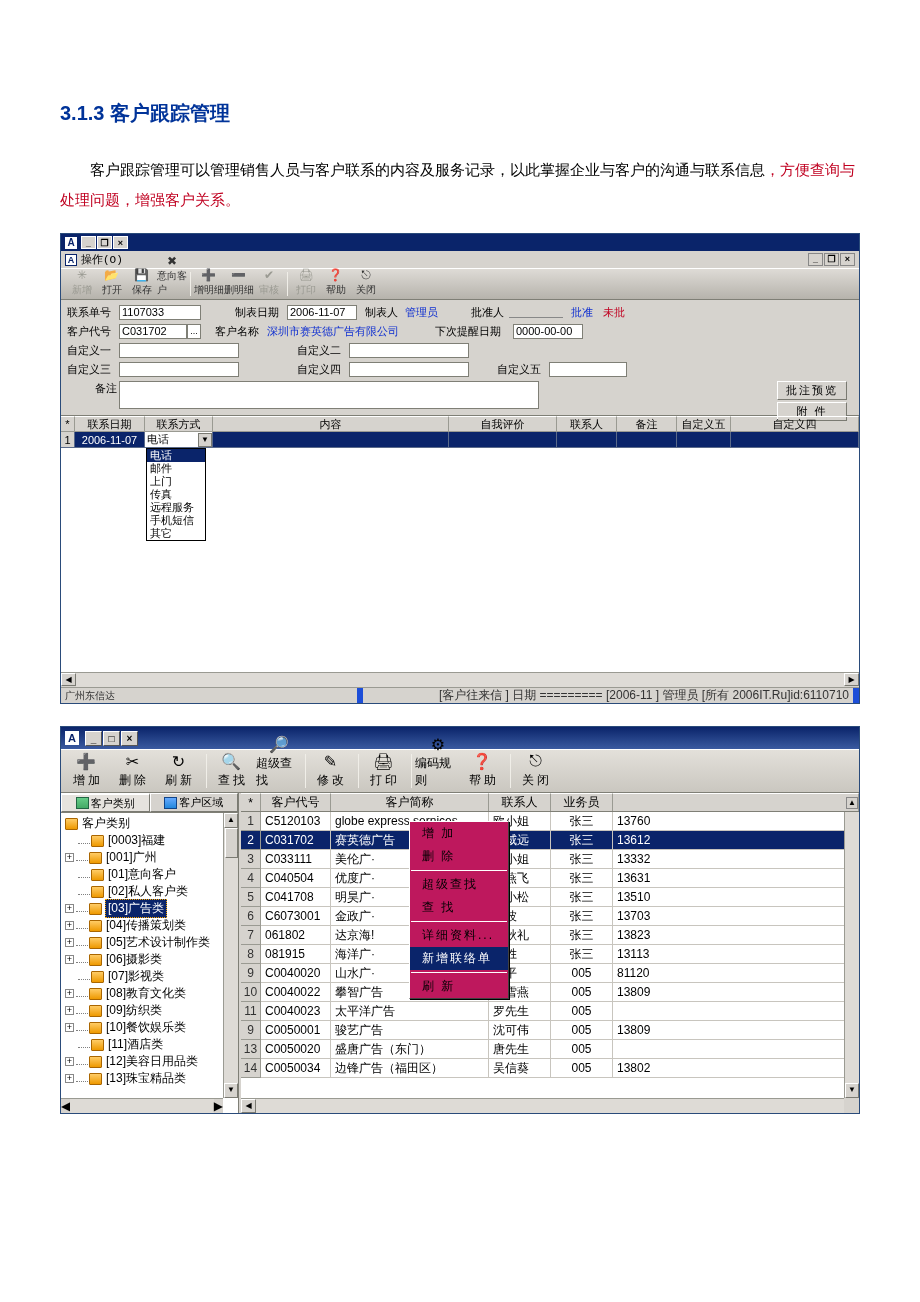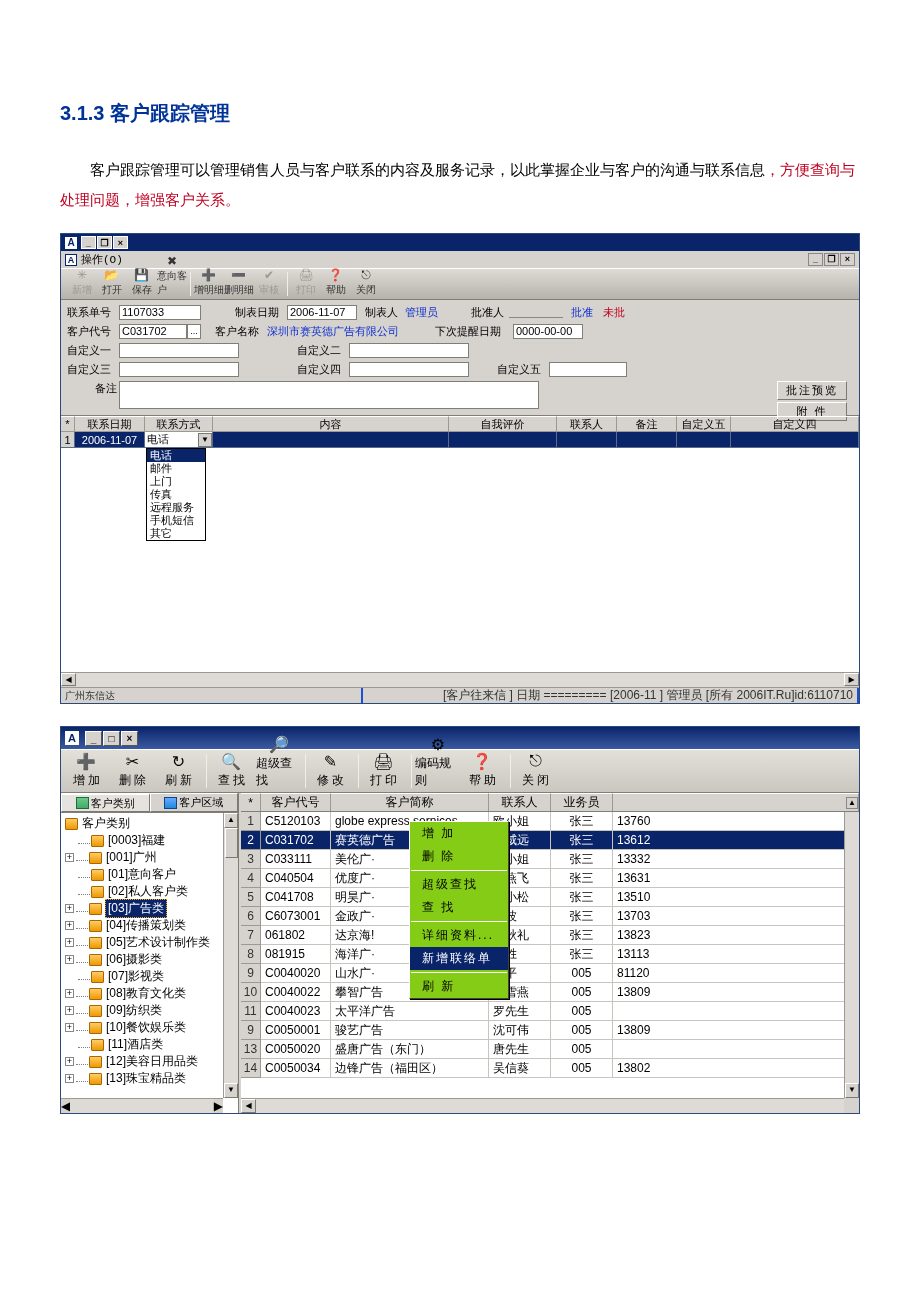--- a/index.html
+++ b/index.html
@@ -42,21 +42,21 @@
   .grid1-row { background: #0a246a; color: #fff; display: flex; height: 16px; font-size: 11px; }
   .grid1-row .rc { border-right: 1px solid #5a6a8a; border-bottom: 1px solid #5a6a8a; display: flex; align-items: center; justify-content: center; height: 100%; }
   .grid1-row .rc.bg { background: #d6d3ce; color: #000; }
   .combo-list { background: #fff; border: 1px solid #000; font-size: 11px; width: 60px; }
   .combo-list div { padding: 0 3px; height: 13px; line-height: 13px; }
   .combo-list div.sel { background: #0a246a; color: #fff; }
   .scroll-x1 { height: 15px; background: #d6d3ce; border-top: 1px solid #9a9a92; display: flex; }
   .scroll-x1 .sb { width: 15px; height: 13px; background: #d6d3ce; border: 1px solid #fff; border-right-color: #7a7a72; border-bottom-color: #7a7a72; text-align: center; font-size: 8px; line-height: 11px; }
   .scroll-x1 .trk { flex: 1; background: #dedbd6; }
   .statusbar { background: #d6d3ce; border-top: 1px solid #9a9a92; height: 16px; display: flex; font-size: 10px; color: #333; align-items: center; }
-  .statusbar .spane { border-right: 2px solid #1d4ed8; padding: 0 4px; height: 100%; display: flex; align-items: center; }
+  .statusbar .spane { border-right: 6px solid #1d4ed8; padding: 0 4px; height: 100%; display: flex; align-items: center; }
 
   
   .win2 { border: 1px solid #2a4b7a; background: #d6d3ce; font-size: 11px; }
   .tbar2 { background: linear-gradient(#0a246a, #3a5aa0); color: #fff; height: 22px; display: flex; align-items: center; padding: 0 4px; }
   .tbar2 .tlogo { width: 14px; height: 14px; background: #fff; color: #0a246a; margin-right: 6px; font-weight: bold; text-align: center; line-height: 14px; font-size: 11px; }
   .tbar2 .ttxt { flex: 1; font-size: 13px; font-weight: bold; }
   .tbar2 .tctrl { display: flex; gap: 1px; }
   .tbar2 .tctrl span { width: 17px; height: 15px; background: #d6d3ce; color: #000; text-align: center; line-height: 13px; border: 1px solid #fff; border-right-color: #555; border-bottom-color: #555; font-family: Arial; font-size: 10px; font-weight: bold; }
 
   .toolbar2 { background: linear-gradient(#e3e0da 0%, #cac7c0 100%); height: 44px; display: flex; align-items: center; padding: 0 4px; border-top: 1px solid #fff; border-bottom: 1px solid #7f7f76; }
@@ -89,21 +89,21 @@
   .grid2-head { display: flex; height: 19px; background: #d6d3ce; border-bottom: 1px solid #7f7f76; font-size: 12px; }
   .grid2-head div { border-right: 1px solid #9a9a92; border-top: 1px solid #fff; display: flex; align-items: center; justify-content: center; }
   .grid2-body { flex: 1; background: #fff; overflow: hidden; position: relative; font-size: 12px; }
   .grid2-row { display: flex; height: 19px; }
   .grid2-row .cell { border-right: 1px solid #c8c5be; border-bottom: 1px solid #c8c5be; display: flex; align-items: center; padding: 0 4px; overflow: hidden; white-space: nowrap; }
   .grid2-row .cell.rowhead { background: #d6d3ce; border-right: 1px solid #9a9a92; border-bottom: 1px solid #9a9a92; justify-content: center; color: #fff; }
   .grid2-row .cell.rowhead.norm { color: #333; }
   .grid2-row.sel .cell { background: #0a246a; color: #fff; }
   .grid2-row.sel .cell.rowhead { background: #0a246a; color: #fff; }
 
-  .ctx-menu { position: absolute; background: #84cc16; border: 1px solid #fff; border-right-color: #404040; border-bottom-color: #404040; box-shadow: 1px 1px 0 #000; font-size: 12px; z-index: 10; }
+  .ctx-menu { position: absolute; background: #be185d; border: 1px solid #fff; border-right-color: #404040; border-bottom-color: #404040; box-shadow: 1px 1px 0 #000; font-size: 12px; z-index: 10; }
   .ctx-menu .mi { padding: 3px 14px 3px 12px; white-space: nowrap; letter-spacing: 2px; }
   .ctx-menu .mi.sel { background: #0a246a; color: #fff; }
   .ctx-menu .msep { height: 1px; background: #8a8a82; border-bottom: 1px solid #fff; margin: 2px 1px; }
 
   .grid2-scroll-x { height: 15px; background: #d6d3ce; border-top: 1px solid #9a9a92; display: flex; }
   .grid2-scroll-y { position: absolute; right: 0; top: 19px; bottom: 15px; width: 15px; background: #dedbd6; border-left: 1px solid #9a9a92; display: flex; flex-direction: column; }
   .grid2-notch { position: absolute; right: 0; bottom: 0; width: 15px; height: 15px; background: #d6d3ce; }
 
   
   .g1-c0{width:14px}.g1-c1{width:70px}.g1-c2{width:68px}.g1-c3{width:236px}.g1-c4{width:108px}.g1-c5{width:60px}.g1-c6{width:60px}.g1-c7{width:54px}.g1-c8{flex:1}

